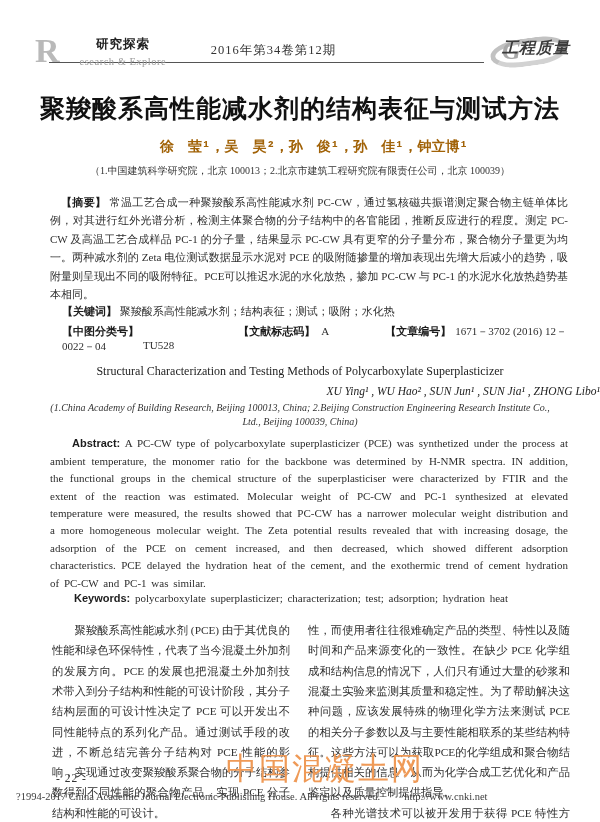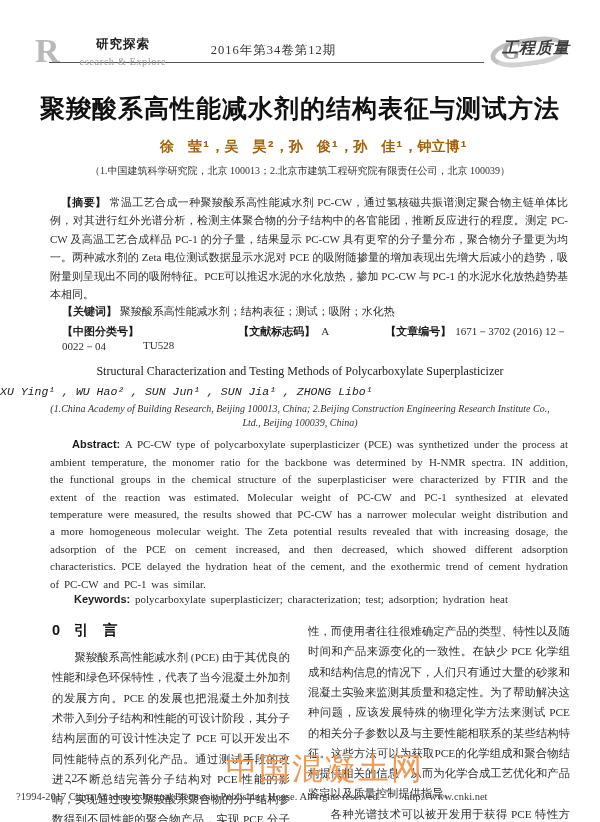--- a/index.html
+++ b/index.html
@@ -36,21 +36,21 @@
   .b-label { font-family:"Liberation Sans","DejaVu Sans",sans-serif; font-weight:bold; color:#1c1c1c; }
   .kw-cn { margin:1px 32px 0 50px; font-size:11px; padding-left:12px; }
   .meta-line { margin:5px 32px 0 50px; font-size:11px; padding-left:12px; height:20px; }
   .clc-value { display:inline-block; position:relative; top:14px; margin-left:4px; }
   .doc-code-label { margin-left:64px; }
   .doc-code-value { margin-left:6px; }
   .id-label { margin-left:56px; }
   .id-value { margin-left:4px; }
   
   .title-en { margin:20px 20px 0 20px; text-align:center; font-size:12px; color:#222; }
-  .authors-en { margin-top:6px; text-align:left; font-style:italic; font-size:11.5px; color:#222;font-family:Liberation Mono, monospace; }
+  .authors-en { margin-top:6px; text-align:right; font-style:italic; font-size:11.5px; color:#222; }
   .affil-en { margin-top:4px; text-align:center; font-style:italic; font-size:10px; color:#333; line-height:13.5px; }
   .abs-en { margin:7px 32px 0 50px; font-size:11px; line-height:17.4px; text-align:justify; text-indent:2em; word-spacing:2px; }
   .b-label-en { font-family:"Liberation Sans","DejaVu Sans",sans-serif; font-weight:bold; color:#1c1c1c; }
   .kw-en { margin:0 32px 0 50px; font-size:11px; padding-left:24px; word-spacing:2px; }
   
   .columns { display:flex; gap:18px; margin:16px 30px 0 52px; height:228px; overflow:hidden; }
   .colL { flex:0 0 238px; }
   .colR { flex:1; }
   .sec-head { font-family:"Liberation Sans","DejaVu Sans",sans-serif; font-weight:bold; font-size:14.5px; color:#111; margin-bottom:7px; }
   .sec-num { margin-right:14px; }
@@ -102,21 +102,20 @@
     <div>(1.China Academy of Building Research, Beijing 100013, China; 2.Beijing Construction Engineering Research Institute Co.,</div>
     <div>Ltd., Beijing 100039, China)</div>
   </div>
 
   <p class="abs-en"><span class="b-label-en">Abstract:</span> <span>A PC-CW type of polycarboxylate superplasticizer (PCE) was synthetized under the process at ambient temperature, the monomer ratio for the backbone was determined by H-NMR spectra. IN addition, the functional groups in the chemical structure of the superplasticiser were characterized by FTIR and the extent of the reaction was estimated. Molecular weight of PC-CW and PC-1 synthesized at elevated temperature were measured, the results showed that PC-CW has a narrower molecular weight distribution and a more homogeneous molecular weight. The Zeta potential results revealed that with increasing dosage, the adsorption of the PCE on cement increased, and then decreased, which showed different adsorption characteristics. PCE delayed the hydration heat of the cement, and the exothermic trend of cement hydration of PC-CW and PC-1 was similar.</span></p>
 
   <div class="kw-en"><span class="b-label-en">Keywords:</span> <span>polycarboxylate superplasticizer; characterization; test; adsorption; hydration heat</span></div>
 
   <div class="columns">
     <div class="colL">
-      <div class="sec-head"><span class="sec-num">0</span><span>引　言</span></div>
       <p class="body-p indent">聚羧酸系高性能减水剂 (PCE) 由于其优良的性能和绿色环保特性，代表了当今混凝土外加剂的发展方向。PCE 的发展也把混凝土外加剂技术带入到分子结构和性能的可设计阶段，其分子结构层面的可设计性决定了 PCE 可以开发出不同性能特点的系列化产品。通过测试手段的改进，不断总结完善分子结构对 PCE 性能的影响，实现通过改变聚羧酸系聚合物的分子结构参数得到不同性能的聚合物产品，实现 PCE 分子结构和性能的可设计。</p>
 
     </div>
     <div class="colR">
       <p class="body-p">性，而使用者往往很难确定产品的类型、特性以及随时间和产品来源变化的一致性。在缺少 PCE 化学组成和结构信息的情况下，人们只有通过大量的砂浆和混凝土实验来监测其质量和稳定性。为了帮助解决这种问题，应该发展特殊的物理化学方法来测试 PCE 的相关分子参数以及与主要性能相联系的某些结构特征。这些方法可以为获取PCE的化学组成和聚合物结构提供相关的信息，从而为化学合成工艺优化和产品鉴定以及质量控制提供指导。</p>
       <p class="body-p indent">各种光谱技术可以被开发用于获得 PCE 特性方面的一些关键信息。使用这些技术可以用来区分分子链上不同的官能团以及补偿具有特殊性质的物理化学性能。核磁共振光谱是一种用来表征 PCE 化学组成核结构</p>
     </div>
   </div>
 
   <div class="page-num">- 22 -</div>

